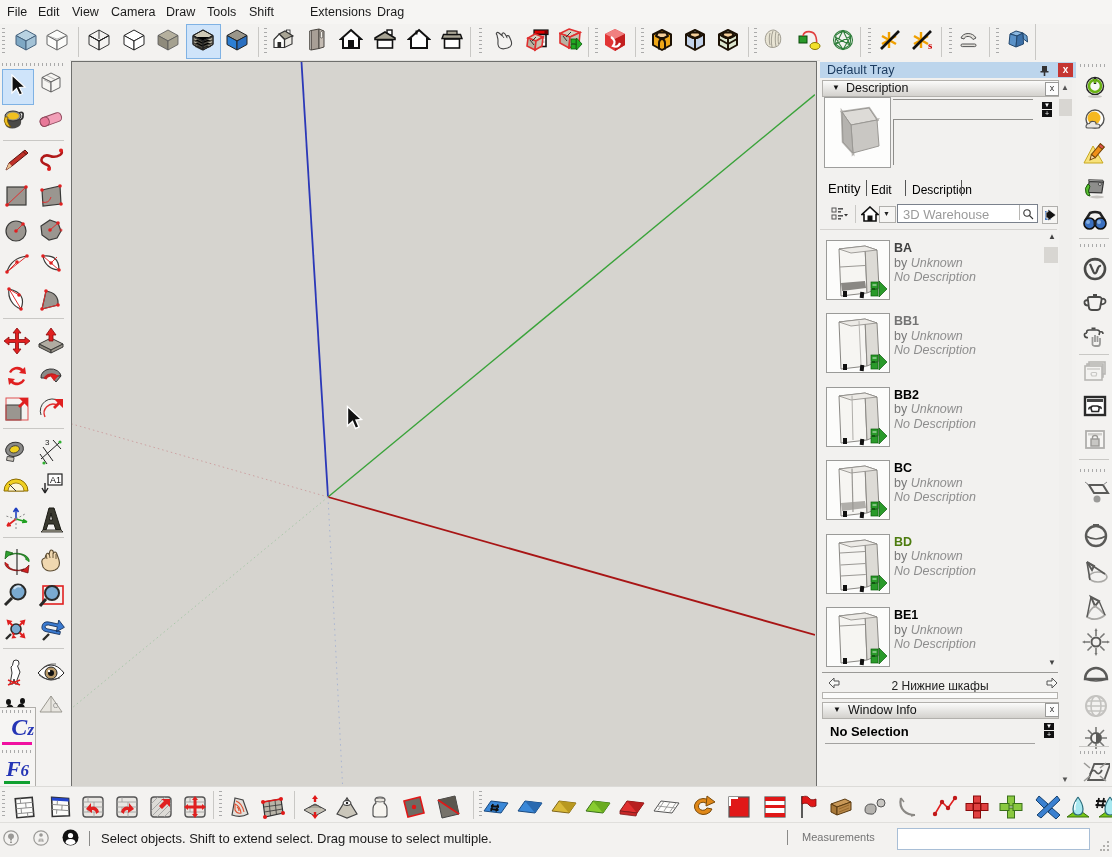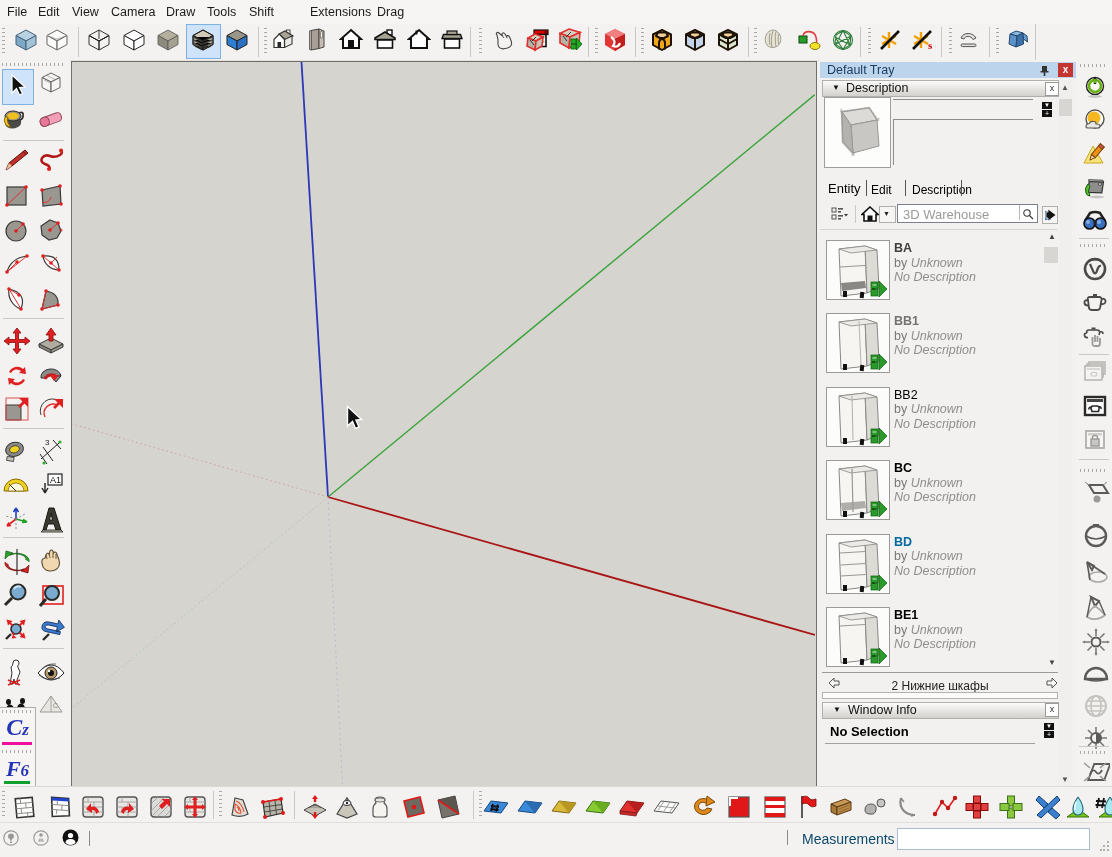--- a/index.html
+++ b/index.html
@@ -462,21 +462,21 @@
         <ellipse cx="6.5" cy="12" rx="2.5" ry="3" fill="#111"></ellipse>
         <ellipse cx="20.5" cy="11" rx="2.5" ry="3" fill="#111"></ellipse>
       </svg>
 <svg class="ic" style="left:37px;top:630px;width:28px;height:28px" viewBox="0 0 28 28">
         <path d="M3,22 L14,6 L25,22 Z" fill="#e8e6e0" stroke="#9a9890" stroke-width="1"></path>
         <path d="M14,6 L14,22" stroke="#9a9890" stroke-width="0.8"></path>
         <text x="16" y="18" font-size="7" fill="#888" font-family="Liberation Sans">C</text>
       </svg>
 <div class="abs" style="left:0px;top:647px;width:35px;height:78px;background:#f6f5f3;border:1px solid #b0aeaa;border-left:none"></div>
 <div class="grip-h" style="left:2px;top:650px;width:31px"></div>
-<div class="abs" style="left:1px;top:653px;width:33px;height:30px;font-family:'Liberation Serif',serif;font-style:italic;font-weight:bold;font-size:24px;color:#2535b5;text-align:center;line-height:28px">C<span style="font-size:17px">z</span></div>
+<div class="abs" style="left:1px;top:653px;width:33px;height:30px;font-family:'Liberation Serif',serif;font-style:italic;font-weight:bold;font-size:24px;color:#2535b5;text-align:right;line-height:28px">C<span style="font-size:17px">z</span></div>
 <div class="abs" style="left:2px;top:682px;width:30px;height:2.5px;background:#f010a0"></div>
 <div class="grip-h" style="left:2px;top:690px;width:31px"></div>
 <div class="abs" style="left:1px;top:696px;width:33px;height:30px;font-family:'Liberation Serif',serif;font-style:italic;font-weight:bold;font-size:22px;color:#2535b5;text-align:center;line-height:26px">F<span style="font-size:17px">6</span></div>
 <div class="abs" style="left:4px;top:721px;width:26px;height:2.5px;background:#10a030"></div>
 </div>
 <div id="canvas">
 <svg style="position:absolute;left:0;top:0" width="743" height="722" viewBox="0 0 743 722">
 <line x1="256" y1="435" x2="229.5" y2="0" stroke="#2b38b8" stroke-width="1.8"></line>
 <line x1="256" y1="435" x2="743" y2="32.5" stroke="#3aa33a" stroke-width="1.4"></line>
 <line x1="256" y1="435" x2="743" y2="573" stroke="#a81515" stroke-width="1.8"></line>
@@ -623,21 +623,21 @@
           <rect x="16" y="50" width="4" height="6" fill="#111"></rect>
           <rect x="33" y="51" width="4" height="6" fill="#111" transform="rotate(6 35 54)"></rect>
           <rect x="45" y="46" width="3" height="6" fill="#111"></rect>
           <g transform="translate(44,40)">
             <rect x="0" y="1" width="7" height="6.5" fill="#2a9a2a" stroke="#0b5c0b" stroke-width="0.7"></rect>
             <rect x="0" y="8.5" width="7" height="6.5" fill="#2a9a2a" stroke="#0b5c0b" stroke-width="0.7"></rect>
             <polygon points="8,0 16,8 8,16" fill="#2a9a2a" stroke="#0b5c0b" stroke-width="0.7"></polygon>
             <line x1="1.5" y1="4" x2="5.5" y2="4" stroke="#fff" stroke-width="0.8"></line>
           </g>
         </svg></div>
-<div class="abs" style="left:74px;top:327.8px;font-size:12.5px;font-weight:normal;color:#000">BB2</div>
+<div class="abs" style="left:74px;top:327.8px;font-size:12.5px;font-weight:bold;color:#000">BB2</div>
 <div class="abs" style="left:74px;top:342.3px;font-size:12.5px;color:#787878">by <span style="font-style:italic;color:#8e8e8e">Unknown</span></div>
 <div class="abs" style="left:74px;top:356.8px;font-size:12.5px;font-style:italic;color:#8e8e8e">No Description</div>
 <div class="abs" style="left:6px;top:400.2px;width:62px;height:58px;background:#fcfcfb;border:1px solid #9a9a98"><svg width="62" height="58" viewBox="0 0 62 58">
           <polygon points="12,8 38,5 40,52 14,55" fill="#f6f5f2" stroke="#8a8884" stroke-width="1"></polygon>
           <polygon points="38,5 50,9 52,47 40,52" fill="#dddbd6" stroke="#8a8884" stroke-width="1"></polygon>
           <polygon points="12,8 38,5 50,9 24,12" fill="#eceae6" stroke="#8a8884" stroke-width="0.8"></polygon>
           <polygon points="14,42 38,40 39,47 15,50" fill="#b0aeaa"></polygon>
           <line x1="25" y1="7.5" x2="26" y2="51" stroke="#9a9894" stroke-width="1.2"></line>
           <rect x="16" y="50" width="4" height="6" fill="#111"></rect>
           <rect x="33" y="51" width="4" height="6" fill="#111" transform="rotate(6 35 54)"></rect>
@@ -662,21 +662,21 @@
           <rect x="16" y="50" width="4" height="6" fill="#111"></rect>
           <rect x="33" y="51" width="4" height="6" fill="#111" transform="rotate(6 35 54)"></rect>
           <rect x="45" y="46" width="3" height="6" fill="#111"></rect>
           <g transform="translate(44,40)">
             <rect x="0" y="1" width="7" height="6.5" fill="#2a9a2a" stroke="#0b5c0b" stroke-width="0.7"></rect>
             <rect x="0" y="8.5" width="7" height="6.5" fill="#2a9a2a" stroke="#0b5c0b" stroke-width="0.7"></rect>
             <polygon points="8,0 16,8 8,16" fill="#2a9a2a" stroke="#0b5c0b" stroke-width="0.7"></polygon>
             <line x1="1.5" y1="4" x2="5.5" y2="4" stroke="#fff" stroke-width="0.8"></line>
           </g>
         </svg></div>
-<div class="abs" style="left:74px;top:474.6px;font-size:12.5px;font-weight:bold;color:#0369a1">BD</div>
+<div class="abs" style="left:74px;top:474.6px;font-size:12.5px;font-weight:bold;color:#4d7c0f">BD</div>
 <div class="abs" style="left:74px;top:489.1px;font-size:12.5px;color:#787878">by <span style="font-style:italic;color:#8e8e8e">Unknown</span></div>
 <div class="abs" style="left:74px;top:503.6px;font-size:12.5px;font-style:italic;color:#8e8e8e">No Description</div>
 <div class="abs" style="left:6px;top:547px;width:62px;height:58px;background:#fcfcfb;border:1px solid #9a9a98"><svg width="62" height="58" viewBox="0 0 62 58">
           <polygon points="12,8 38,5 40,52 14,55" fill="#f6f5f2" stroke="#8a8884" stroke-width="1"></polygon>
           <polygon points="38,5 50,9 52,47 40,52" fill="#dddbd6" stroke="#8a8884" stroke-width="1"></polygon>
           <polygon points="12,8 38,5 50,9 24,12" fill="#eceae6" stroke="#8a8884" stroke-width="0.8"></polygon>
           <line x1="13" y1="18" x2="38" y2="16.5" stroke="#9a9894" stroke-width="1.2"></line>
           <rect x="16" y="50" width="4" height="6" fill="#111"></rect>
           <rect x="33" y="51" width="4" height="6" fill="#111" transform="rotate(6 35 54)"></rect>
           <rect x="45" y="46" width="3" height="6" fill="#111"></rect>
@@ -1050,22 +1050,23 @@
         <circle cx="8" cy="8" r="7.2" fill="none" stroke="#9a9996" stroke-width="1.2"></circle>
         <circle cx="8" cy="5" r="1.8" fill="#9a9996"></circle>
         <path d="M5,12 Q5,8 8,8 Q11,8 11,12 Z M7.2,8 L7.2,12 M8.8,8 L8.8,12" fill="#9a9996" stroke="#f3f2f0" stroke-width="0.6"></path>
       </svg>
 <svg class="abs" style="left:62px;top:6px" width="17" height="17" viewBox="0 0 17 17">
         <circle cx="8.5" cy="8.5" r="8" fill="#111"></circle>
         <circle cx="8.5" cy="6.5" r="2.6" fill="#fff"></circle>
         <path d="M3.5,14 Q3.5,10 8.5,10 Q13.5,10 13.5,14 A8,8 0 0,1 3.5,14" fill="#fff"></path>
       </svg>
 <div class="abs" style="left:89px;top:8px;width:1px;height:15px;background:#8a8a88"></div>
+<div class="abs" style="left:101px;top:8px;font-size:13px;color:#1a1a1a">Select objects. Shift to extend select. Drag mouse to select multiple.</div>
 <div class="abs" style="left:787px;top:7px;width:1px;height:15px;background:#8a8a88"></div>
-<div class="abs" style="left:802px;top:8px;font-size:14px;color:#0c4a6e">Measurements</div>
+<div class="abs" style="left:802px;top:8px;font-size:11px;color:#737373">Measurements</div>
 <div class="abs" style="left:897px;top:5px;width:191px;height:20px;background:#fff;border:1px solid #a8bed6"></div>
 <svg class="abs" style="left:1100px;top:18px" width="10" height="12" viewBox="0 0 10 12">
         <g fill="#b0afac">
           <rect x="7" y="0" width="2" height="2"></rect>
           <rect x="7" y="4" width="2" height="2"></rect>
           <rect x="3" y="4" width="2" height="2"></rect>
           <rect x="7" y="8" width="2" height="2"></rect>
           <rect x="3" y="8" width="2" height="2"></rect>
           <rect x="0" y="8" width="2" height="2"></rect>
         </g>

